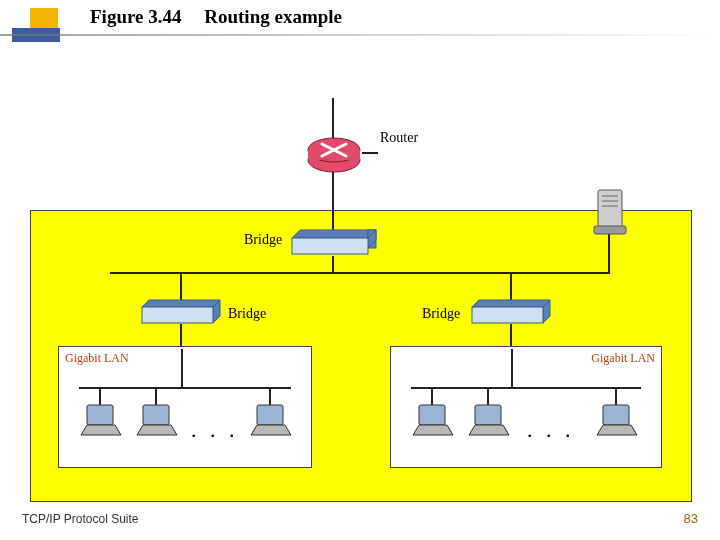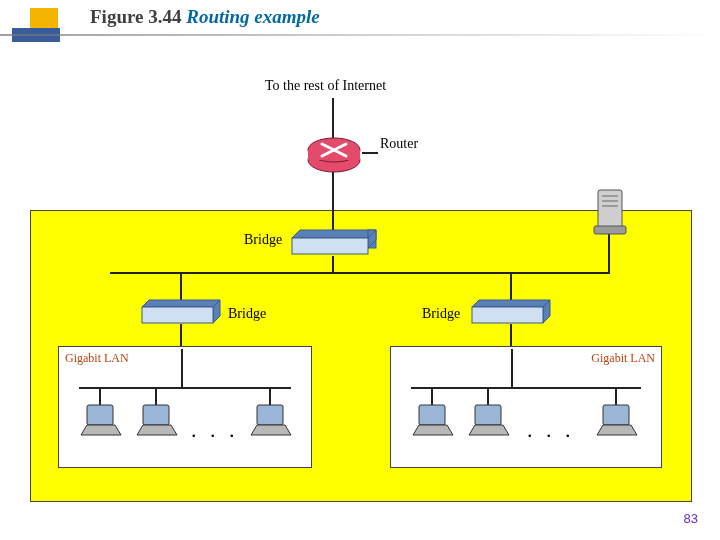--- a/index.html
+++ b/index.html
@@ -1,25 +1,25 @@
 <!DOCTYPE html>
 <html><head>
 <meta charset="utf-8">
 <style>
   html,body{margin:0;padding:0;width:720px;height:540px;font-family:"Times New Roman",serif;background:#fff;overflow:hidden}
   .slide{position:relative;width:720px;height:540px}
   .corner-deco{position:absolute;left:12px;top:8px;width:60px;height:60px}
   .corner-deco .a{position:absolute;left:18px;top:0;width:28px;height:28px;background:#f5b400}
   .corner-deco .b{position:absolute;left:0;top:20px;width:48px;height:14px;background:#3b5b9a}
   .title{position:absolute;left:90px;top:6px;font-size:19px}
-  .title .fig{font-weight:bold;color:#404040}
-  .title .cap{font-weight:bold;font-style:italic;color:#0369a1;}
+  .title .fig{font-weight:bold;color:#000000}
+  .title .cap{font-weight:bold;color:#000000;margin-left:18px}
   .title-underline{position:absolute;left:0;top:34px;width:720px;height:2px;background:linear-gradient(to right,rgba(120,120,120,0.7),rgba(120,120,120,0));}
   .footer-left{position:absolute;left:22px;bottom:14px;font:12px Arial,sans-serif;color:#333}
-  .footer-right{position:absolute;right:22px;bottom:14px;font:13px Arial,sans-serif;color:#6d28d9}
+  .footer-right{position:absolute;right:22px;bottom:14px;font:13px Arial,sans-serif;color:#a16207}
   .diagram{position:absolute;left:30px;top:60px;width:660px;height:420px}
   .lbl{position:absolute;font:14px "Times New Roman",serif;color:#000}
   .yellow-band{position:absolute;left:0;top:150px;width:660px;height:290px;background:#ffff00;border:1px solid #444}
   .vline{position:absolute;width:2px;background:#222}
   .hline{position:absolute;height:2px;background:#222}
   .seg-box{position:absolute;border:1px solid #444;background:#fff}
   .seg-box .seg-lbl{position:absolute;font:12px "Times New Roman",serif;color:#c2410c}
   svg{position:absolute;overflow:visible}
   .router-body{fill:#e44a6a;stroke:#7a1a33;stroke-width:1}
   .router-x{stroke:#fff;stroke-width:3;fill:none;stroke-linecap:round}
@@ -44,31 +44,30 @@
   <div class="title">
     <span class="fig">Figure 3.44</span>
     <span class="cap">Routing example</span>
   </div>
   <div class="title-underline"></div>
 
   <div class="diagram">
 
     <div class="yellow-band"></div>
 
-    <div class="lbl" style="left:235px;top:18px">To the rest of Internet</div>
 
     <div class="vline" style="left:302px;top:38px;height:40px"></div>
 
     <svg style="left:276px;top:72px" width="56" height="42">
       <ellipse class="router-body" cx="28" cy="28" rx="26" ry="12"></ellipse>
       <ellipse class="router-body" cx="28" cy="18" rx="26" ry="12"></ellipse>
       <rect x="2" y="18" width="52" height="10" fill="#e44a6a" stroke="none"></rect>
       <path class="router-x" d="M16 12 L40 24 M40 12 L16 24"></path>
     </svg>
-    <div class="lbl" style="left:350px;top:76px">Router</div>
+    <div class="lbl" style="left:350px;top:70px">Router</div>
     <div class="hline" style="left:332px;top:92px;width:16px"></div>
 
     <div class="vline" style="left:302px;top:112px;height:60px"></div>
 
 
     <svg style="left:262px;top:170px" width="84" height="28">
       <polygon class="bridge-side" points="0,8 8,0 84,0 76,8"></polygon>
       <rect class="bridge-side" x="76" y="0" width="8" height="18"></rect>
       <polygon class="bridge-side" points="76,18 84,10 84,0 76,8"></polygon>
       <rect class="bridge-top" x="0" y="8" width="76" height="16"></rect>
@@ -146,14 +145,15 @@
         </svg>
       <svg style="left:206px;top:58px" width="40" height="36">
           <rect class="laptop-screen" x="6" y="0" width="26" height="20" rx="2"></rect>
           <polygon class="laptop-base" points="0,30 40,30 34,20 6,20"></polygon>
         </svg>
       <div class="dots" style="left:136px;top:70px">. . .</div>
     </div>
 
   </div>
 
+  <div class="footer-left">TCP/IP Protocol Suite</div>
   <div class="footer-right">83</div>
 </div>
 
 </body></html>

